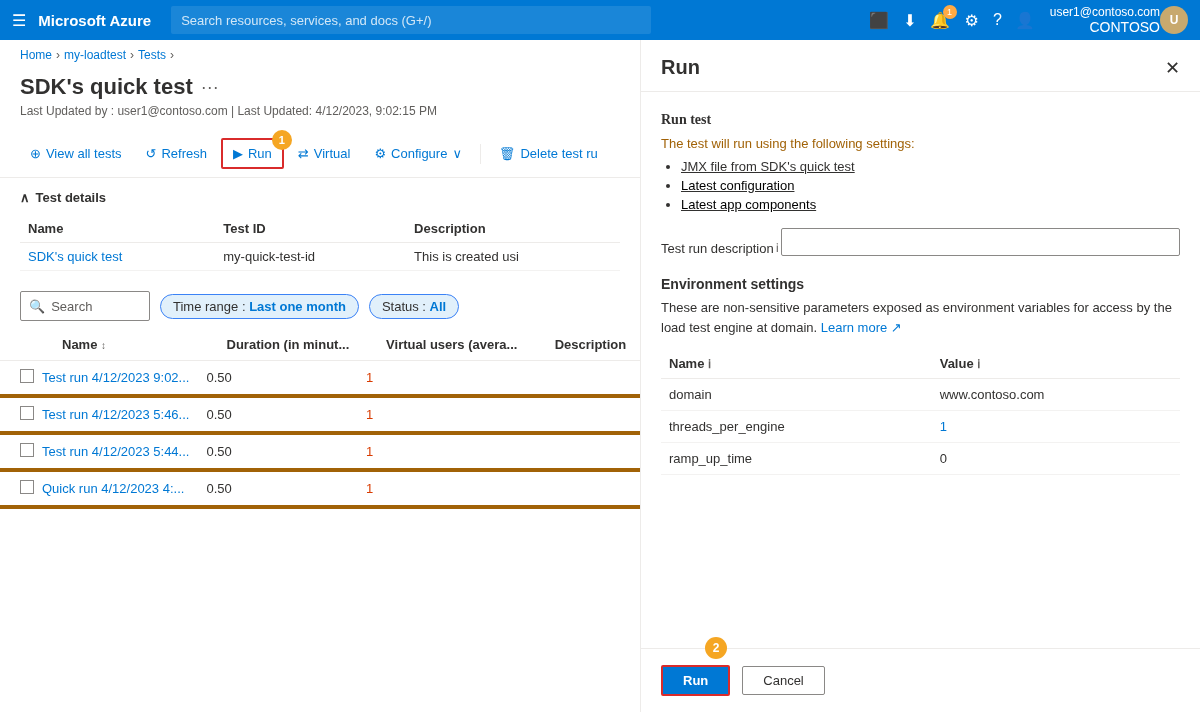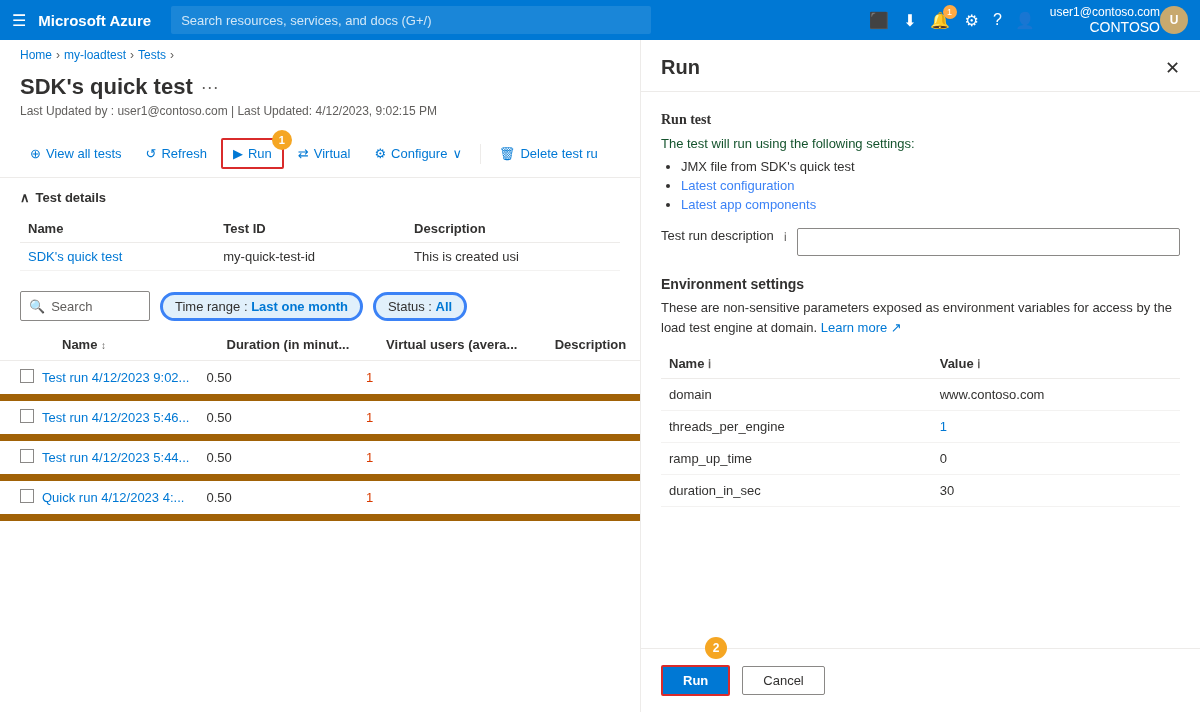--- a/index.html
+++ b/index.html
@@ -82,35 +82,35 @@
     .details-table td.link { color: #0078d4; cursor: pointer; }
 
     
     .filter-bar { padding: 8px 20px; display: flex; align-items: center; gap: 10px; }
     .search-input {
       width: 130px; height: 30px; border: 1px solid #8a8886;
       border-radius: 2px; padding: 0 8px; display: flex; align-items: center; gap: 6px;
       background: white; color: #605e5c; font-size: 13px;
     }
     .filter-pill {
-      padding: 4px 12px; border: 3px solid #3b82f6; border-radius: 15px;
+      padding: 4px 12px; border: 1px solid #3b82f6; border-radius: 15px;
       font-size: 13px; background: #e1f0fb; color: #323130; white-space: nowrap; cursor: pointer;
     }
     .filter-pill strong { color: #0078d4; }
 
     
     .runs-table { width: 100%; border-collapse: collapse; }
     .runs-table th {
       text-align: left; padding: 8px 8px 8px 20px;
       font-weight: 600; color: #323130; font-size: 13px;
       border-bottom: 1px solid #edebe9;
     }
     .runs-table th.sortable { cursor: pointer; }
     .runs-table th .sort-icon { font-size: 10px; color: #605e5c; }
-    .runs-table td { padding: 8px 8px 8px 0; font-size: 13px; border-bottom: 7px solid #a16207; }
+    .runs-table td { padding: 8px 8px 8px 0; font-size: 13px; border-bottom: 4px solid #a16207; }
     .runs-table td:first-child { padding-left: 20px; width: 30px; }
     .runs-table td.link { color: #0078d4; cursor: pointer; }
     .runs-table td.orange { color: #d83b01; font-weight: 500; }
     .runs-table .checkbox { width: 14px; height: 14px; border: 1px solid #8a8886; display: inline-block; cursor: pointer; }
 
     
     .right-panel {
       width: 560px;
       background: white;
       border-left: 1px solid #edebe9;
@@ -124,26 +124,26 @@
       align-items: center;
       justify-content: space-between;
       border-bottom: 1px solid #edebe9;
     }
     .panel-title { font-size: 20px; font-weight: 600; }
     .close-btn { background: none; border: none; font-size: 18px; cursor: pointer; color: #323130; }
 
     .panel-body { padding: 20px; flex: 1; }
 
     .section-label { font-weight: 600; font-size: 14px; margin-bottom: 8px; font-family: Liberation Serif, serif; }
-    .run-info-text { font-size: 13px; color: #14532d; margin-bottom: 8px; }
-    .run-info-list { list-style: disc; padding-left: 20px; margin-bottom: 16px; }
+    .run-info-text { font-size: 13px; color: #a16207; margin-bottom: 8px; }
+    .run-info-list { list-style: disc; padding-left: 20px; margin-bottom: 16px; text-decoration: underline; }
     .run-info-list li { font-size: 13px; margin-bottom: 4px; }
-    .run-info-list li a { color: #3b82f6; text-decoration: none; }
-
-    .desc-row { display: flex; align-items: flex-start; gap: 10px; margin-bottom: 20px; }
+    .run-info-list li a { color: #000000; text-decoration: none; }
+
+    .desc-row { display: flex; align-items: flex-end; gap: 2px; margin-bottom: 20px; }
     .desc-label { font-size: 13px; color: #323130; white-space: nowrap; }
     .desc-input { flex: 1; height: 28px; border: 1px solid #8a8886; border-radius: 2px; padding: 0 8px; font-size: 13px; }
     .info-icon { color: #605e5c; font-size: 12px; cursor: pointer; }
 
     .env-section-label { font-weight: 600; font-size: 14px; margin-bottom: 6px; }
     .env-desc { font-size: 13px; color: #323130; margin-bottom: 12px; line-height: 1.5; }
     .env-desc a { color: #0078d4; text-decoration: none; }
 
     .env-table { width: 100%; border-collapse: collapse; }
     .env-table th { text-align: left; padding: 6px 8px; font-weight: 600; font-size: 13px; border-bottom: 1px solid #edebe9; color: #323130; }
@@ -403,24 +403,20 @@
             <td>www.contoso.com</td>
           </tr>
           <tr>
             <td>threads_per_engine</td>
             <td class="link">1</td>
           </tr>
           <tr>
             <td>ramp_up_time</td>
             <td>0</td>
           </tr>
-          <tr>
-            <td>duration_in_sec</td>
-            <td>30</td>
-          </tr>
         </tbody>
       </table>
     </div>
 
     <div class="panel-footer">
       <span class="footer-badge-2">2</span>
       <button class="btn-run">Run</button>
       <button class="btn-cancel">Cancel</button>
     </div>
   </div>

